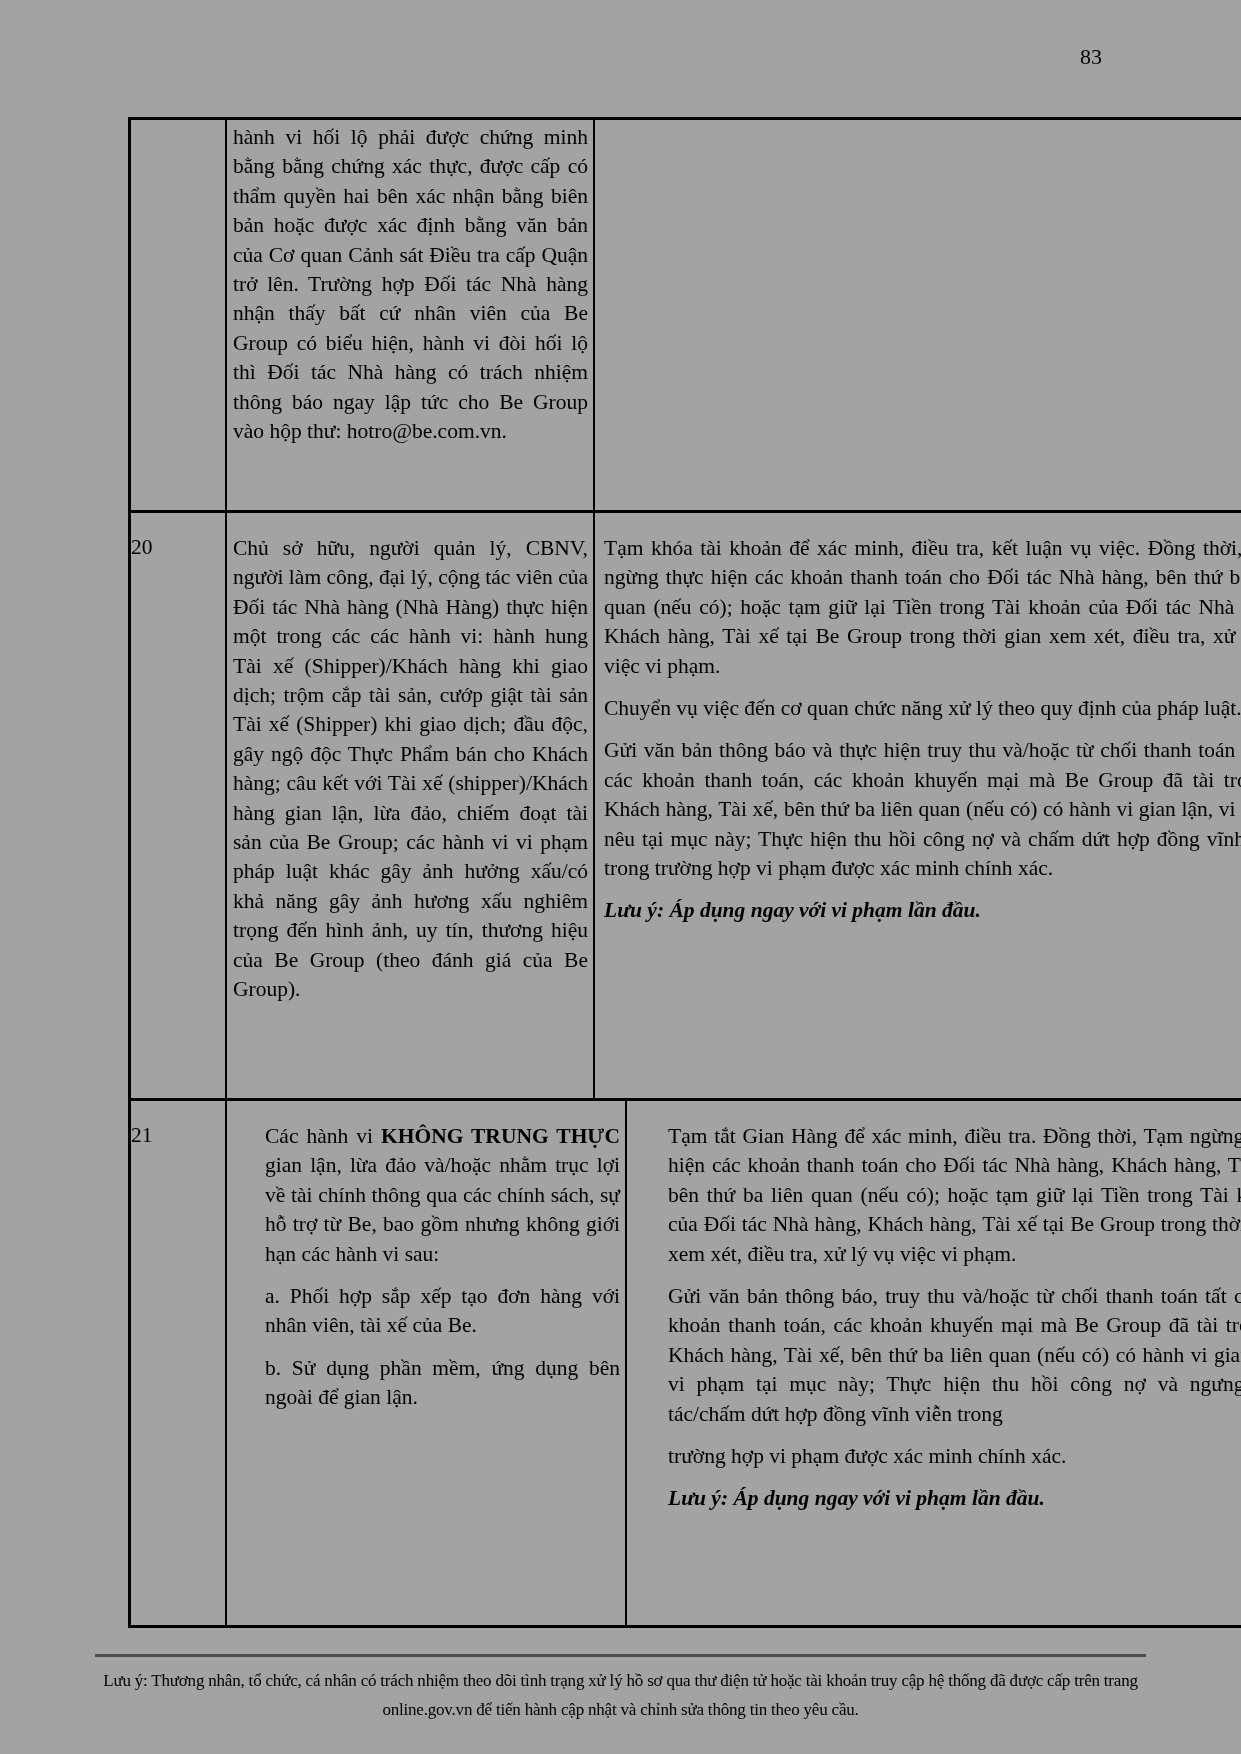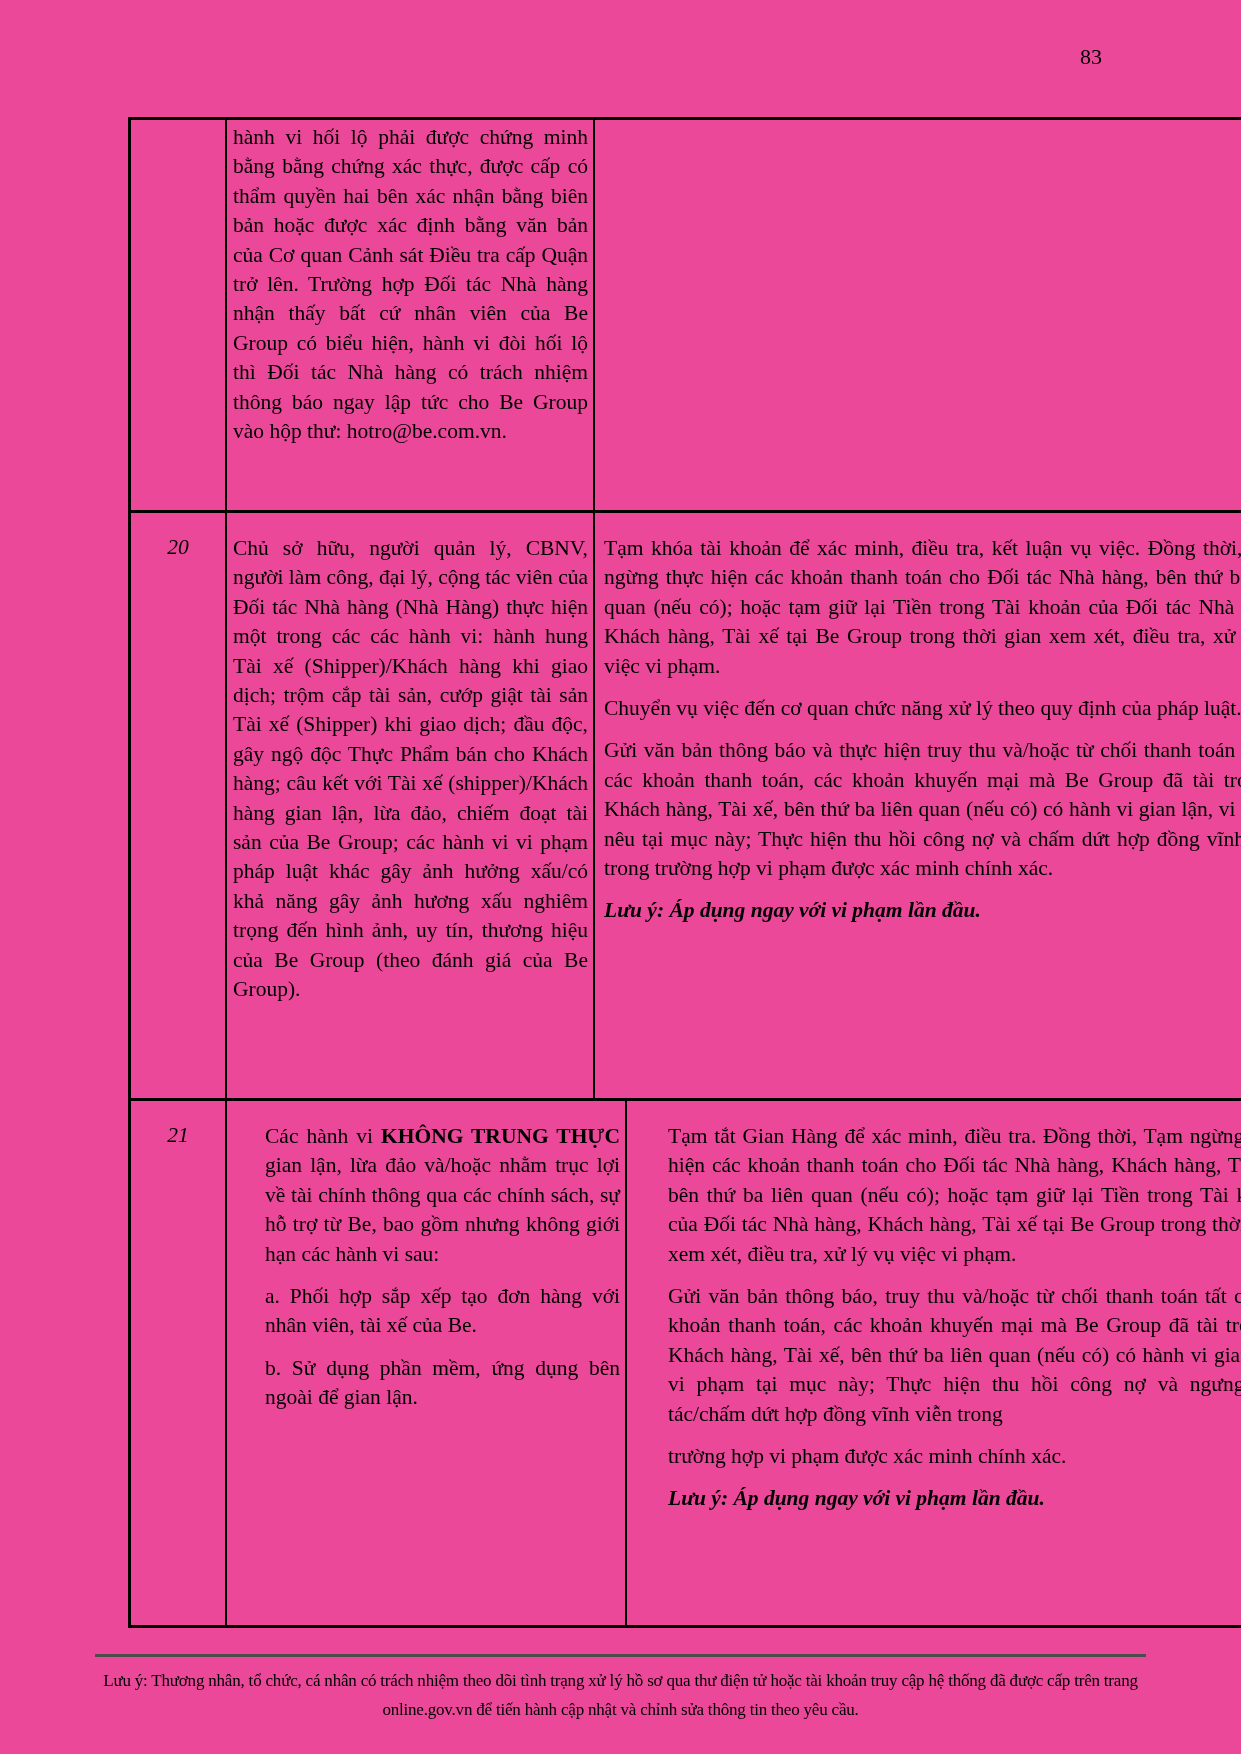--- a/index.html
+++ b/index.html
@@ -1,20 +1,20 @@
 <!DOCTYPE html>
 <html><head>
 <meta charset="utf-8">
 <style>
   html, body { margin:0; padding:0; background:#ffffff; }
   .page {
     position:relative;
     width:1241px;
     height:1754px;
-    background:#ec4899;
+    background:#a3a3a3;
     font-family:"Liberation Serif", serif;
     color:#000000;
     overflow:hidden;
   }
   .page-number {
     position:absolute;
     top:44px;
     left:1080px;
     font-size:22px;
     line-height:26px;
@@ -31,24 +31,22 @@
     display:grid;
     grid-template-columns:96px 368px 1fr;
   }
   .t-row + .t-row { border-top:3px solid #000000; }
   .row-a   { min-height:390px; }
   .row-20  { min-height:585px; }
   .row-21  { min-height:524px;gap:32px; }
   .cell { box-sizing:border-box; }
   .c-num {
     border-right:2px solid #000000;
-    text-align:center;
     font-size:21.5px;
     padding-top:22px;
-    font-style:italic;
   }
   .c-viol {
     border-right:2px solid #000000;
     padding:3px 5px 0 6px;
   }
   .c-act { padding:3px 8px 0 9px; }
   .row-20 .c-viol, .row-21 .c-viol,
   .row-20 .c-act,  .row-21 .c-act { padding-top:21px; }
   .doc-table p {
     margin:0 0 13px 0;

